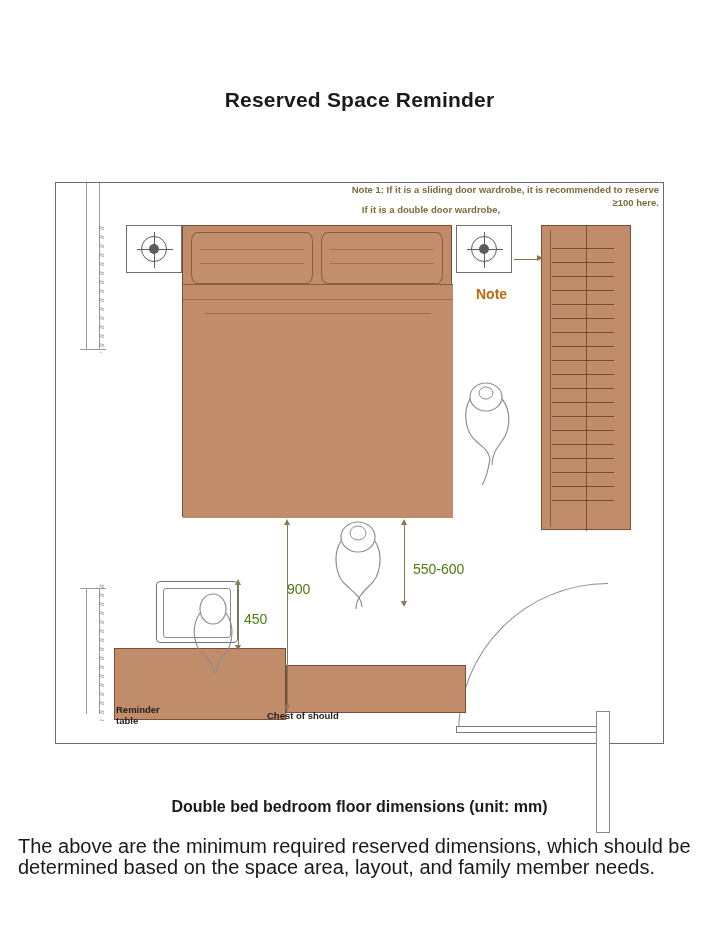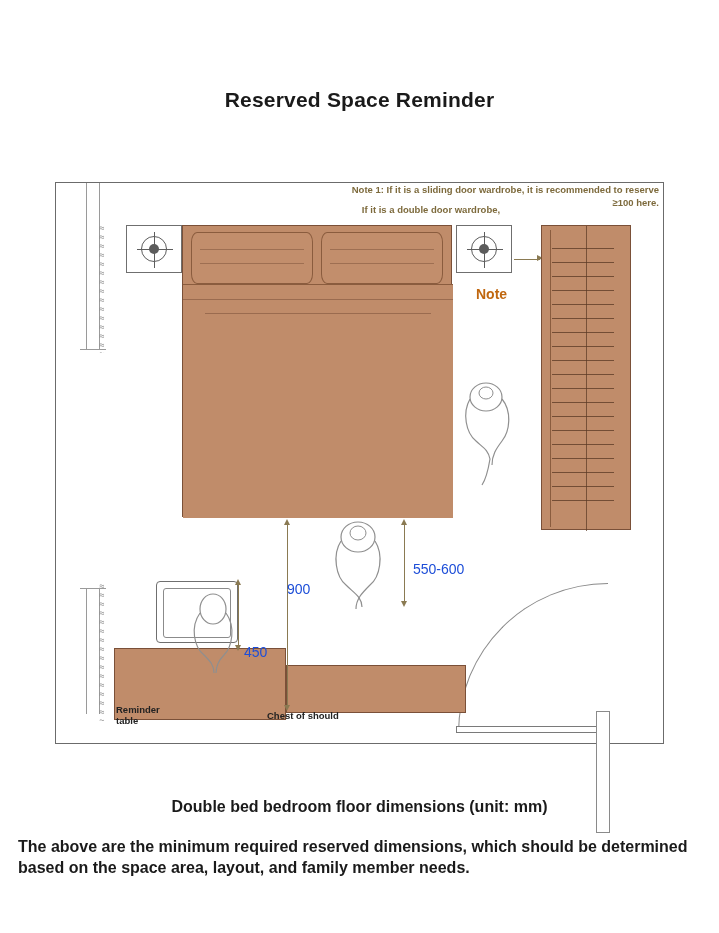--- a/index.html
+++ b/index.html
@@ -237,21 +237,21 @@
   .person svg { display: block; }
   
   .dim-line {
     position: absolute;
     background: #8a7a52;
   }
   .dim-v { width: 1px; }
   .dim-text {
     position: absolute;
     font-size: 14px;
-    color: #1d4ed8;
+    color: #4d7c0f;
     font-family: "Liberation Sans", sans-serif;
   }
   .arrow {
     position: absolute;
     width: 0; height: 0;
   }
   .arrow-up {
     border-left: 3.5px solid transparent;
     border-right: 3.5px solid transparent;
     border-bottom: 6px solid #8a7a52;
@@ -316,22 +316,22 @@
     width: 719px;
     text-align: center;
     font-size: 16px;
     font-weight: bold;
     color: #1a1a1a;
   }
   #footnote {
     position: absolute;
     left: 18px; top: 836px;
     width: 686px;
-    font-size: 16px;
-    font-weight: bold;
+    font-size: 20px;
+    font-weight: normal;
     color: #1a1a1a;
     line-height: 21px;
   }
 </style>
 </head>
 <body>
 
 <div id="page">
 
   <div id="title">Reserved Space Reminder</div>
@@ -440,21 +440,21 @@
     </div>
 
     <div class="dim-line dim-v" style="left:231px; top:338px; height:188px;"></div>
     <div class="arrow arrow-up" style="left:228px; top:336px;"></div>
     <div class="arrow arrow-down" style="left:228px; top:522px;"></div>
     <div class="dim-text" style="left:231px; top:398px;">900</div>
 
     <div class="dim-line dim-v" style="left:182px; top:398px; height:68px;"></div>
     <div class="arrow arrow-up" style="left:179px; top:396px;"></div>
     <div class="arrow arrow-down" style="left:179px; top:462px;"></div>
-    <div class="dim-text" style="left:188px; top:428px;margin-top:33px;">450</div>
+    <div class="dim-text" style="left:188px; top:428px;">450</div>
 
     <div class="dim-line dim-v" style="left:348px; top:338px; height:84px;"></div>
     <div class="arrow arrow-up" style="left:345px; top:336px;"></div>
     <div class="arrow arrow-down" style="left:345px; top:418px;"></div>
     <div class="dim-text" style="left:357px; top:378px;">550-600</div>
 
   </div>
 
   <div id="caption">Double bed bedroom floor dimensions (unit: mm)</div>
   <div id="footnote">The above are the minimum required reserved dimensions, which should be determined based on the space area, layout, and family member needs.</div>

